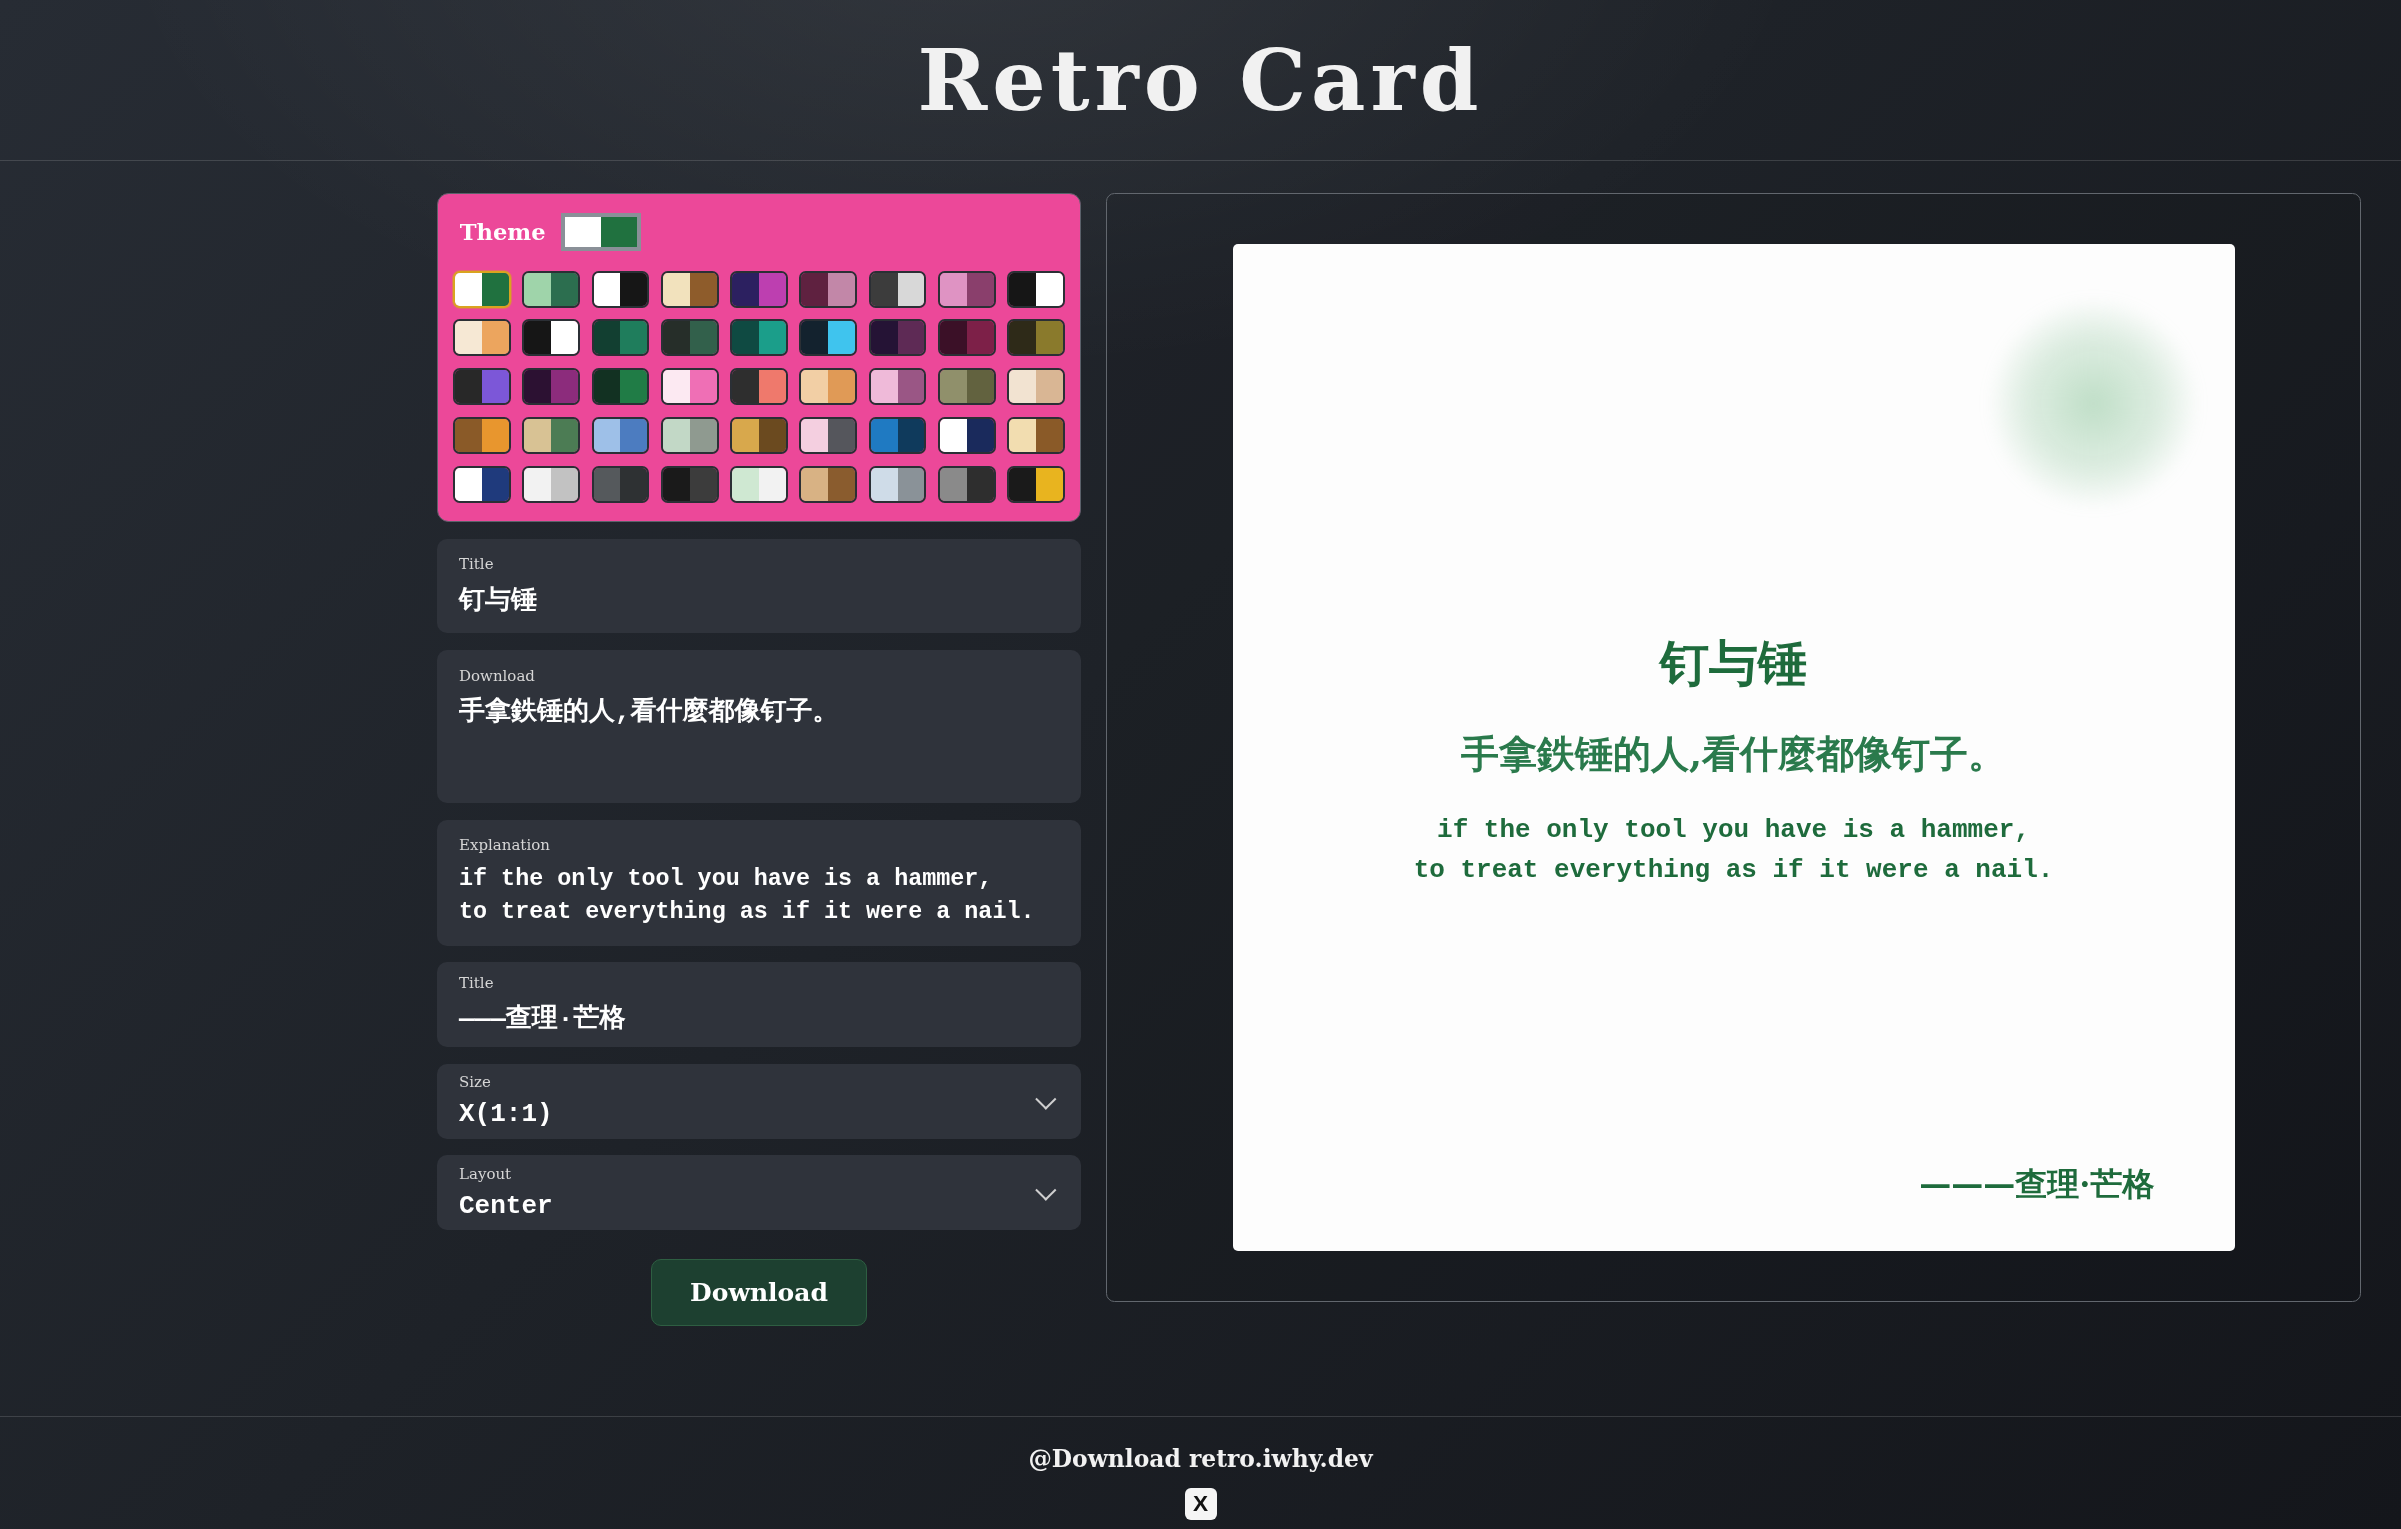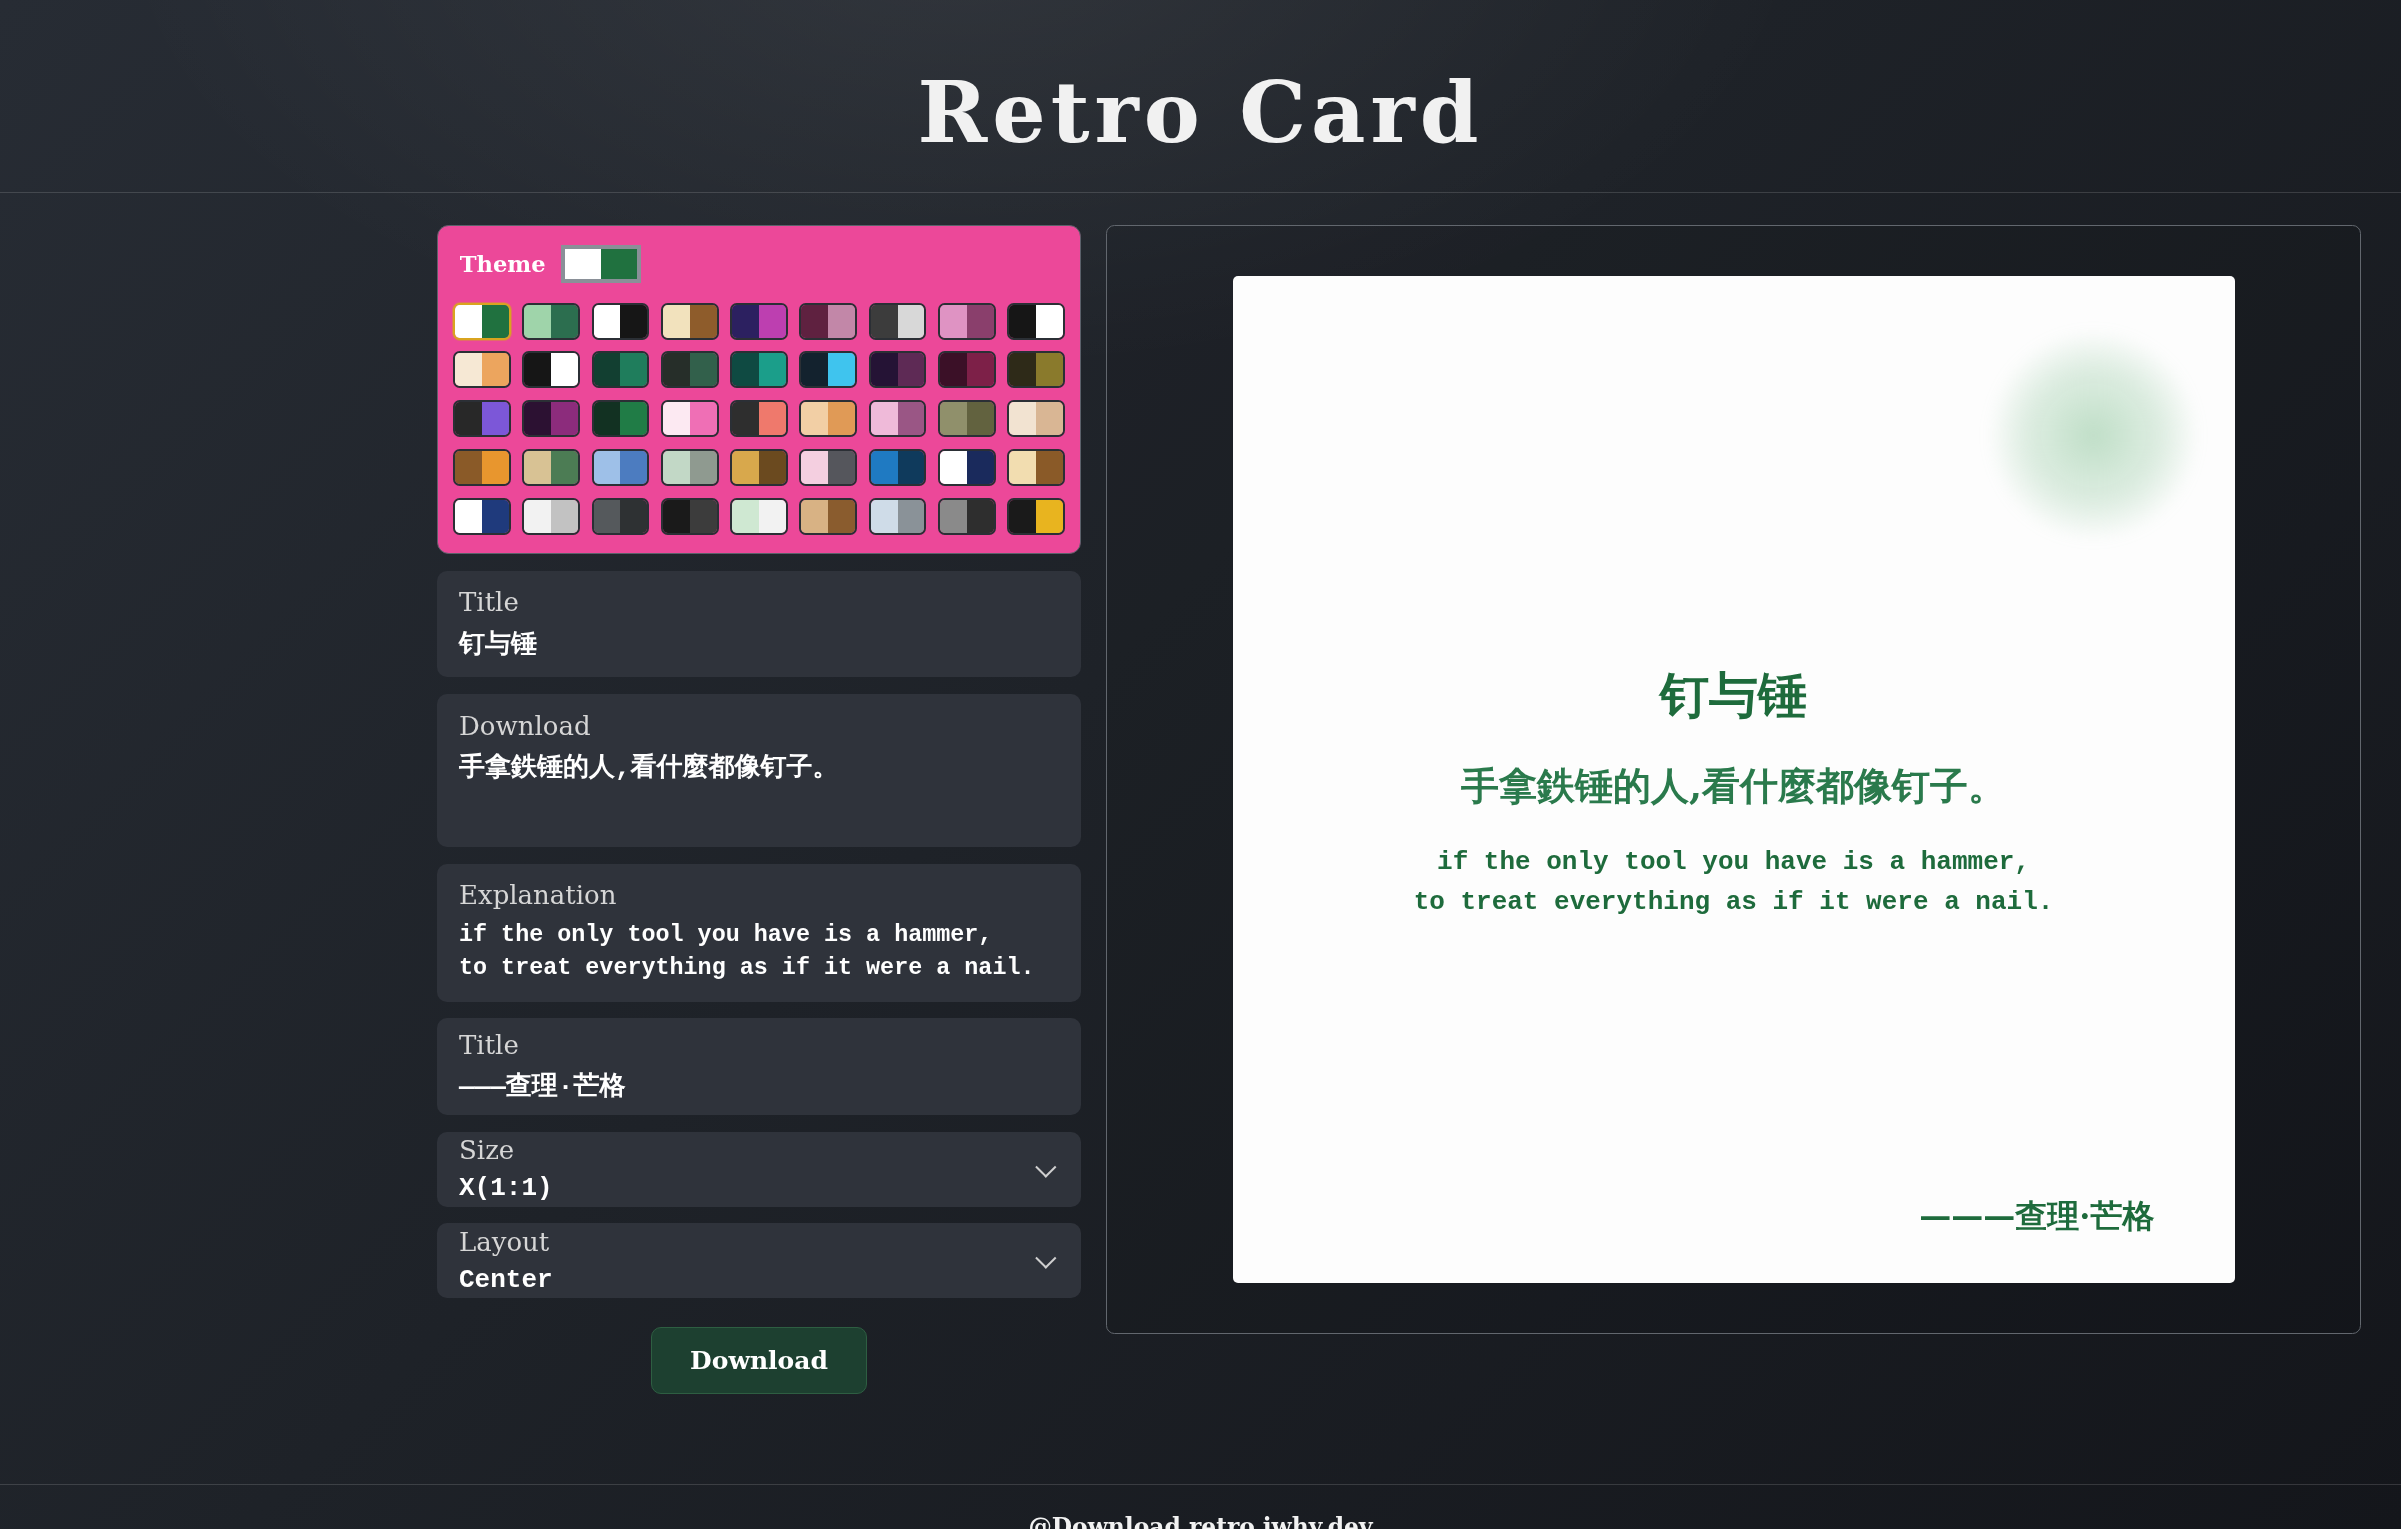--- a/index.html
+++ b/index.html
@@ -12,21 +12,20 @@
       radial-gradient(1422px 753px at 40% -5%, rgba(255,255,255,0.07), rgba(255,255,255,0) 60%),
       linear-gradient(135deg, #272c34 0%, #1e2228 45%, #14161b 100%);
   }
   .page { width: 2401px; height: 1530px; position: relative; }
 
   
   .header {
     height: 161px;
     display: flex; align-items: center; justify-content: center;
     border-bottom: 0.8px solid rgba(255,255,255,0.14);
-    margin-top: 32px;
   }
   .header h1 {
     font-family: "DejaVu Serif", "Liberation Serif", serif;
     font-weight: bold;
     font-size: 84px;
     letter-spacing: 5px;
     color: #f1f1f1;
   }
 
   
@@ -74,21 +73,21 @@
   }
 
   
   .card {
     background: #2f333b;
     border-radius: 10px;
     padding: 16.7px 22px;
   }
   .card .label {
     font-family: "DejaVu Serif", "Liberation Serif", serif;
-    font-size: 26px; color: #d6d6d6;
+    font-size: 15px; color: #d6d6d6;
   }
   .card .value {
     margin-top: 8.4px;
     font-size: 26px; font-weight: 600; color: #ffffff;
   }
   .card.field-content { min-height: 153px; }
   .card.field-explanation { min-height: 124px; }
   .card.field-explanation .value {
     font-size: 23.4px; line-height: 33px; white-space: pre-line; font-weight: 700;
   }

